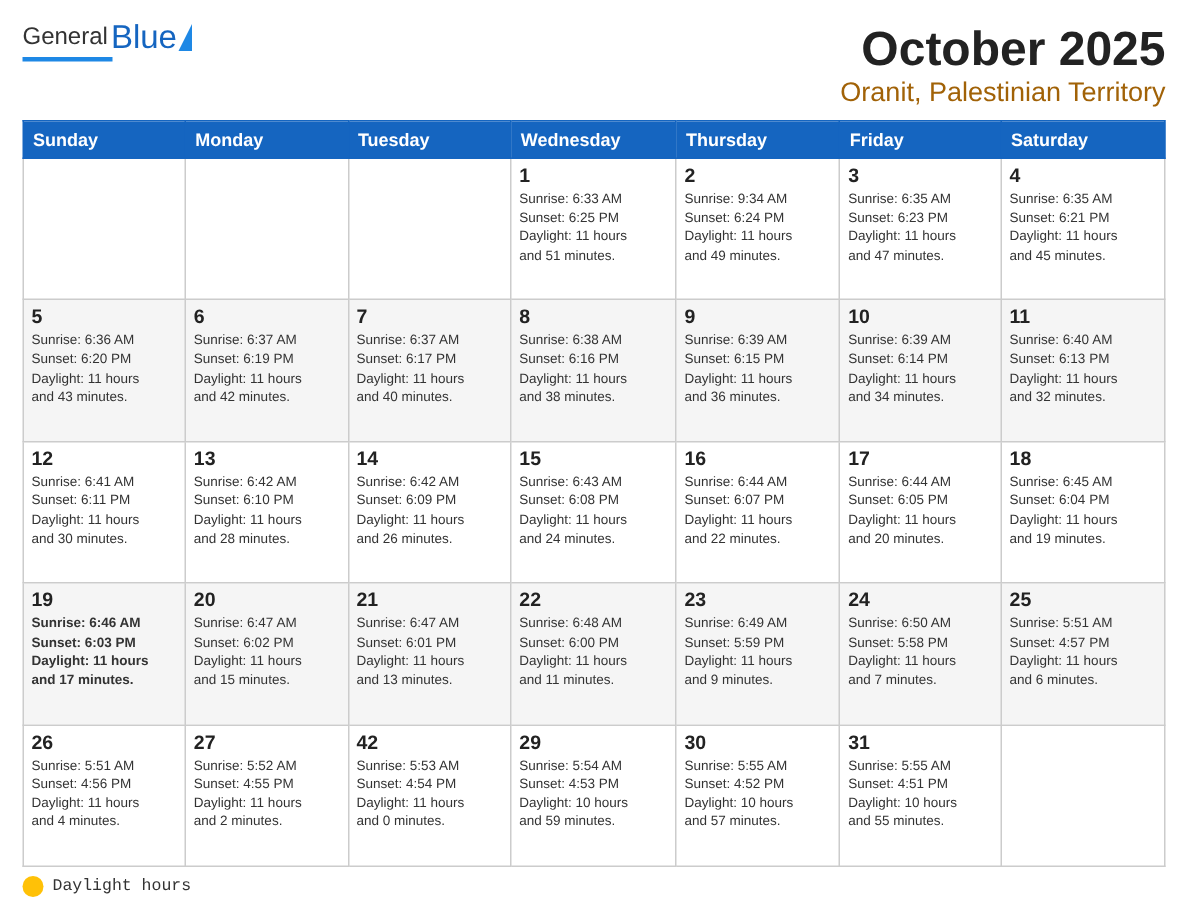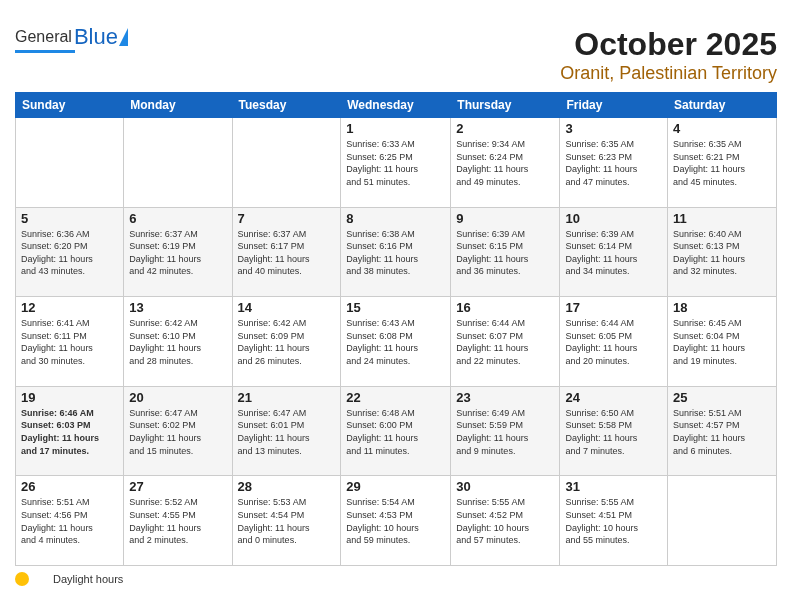--- a/index.html
+++ b/index.html
@@ -6,21 +6,21 @@
     body {
       font-family: Arial, sans-serif;
       background: #fff;
       width: 792px;
       height: 612px;
       overflow: hidden;
     }
     .page {
       width: 792px;
       height: 612px;
-      padding: 26px 15px;
+      padding: 14px 15px;
       display: flex;
       flex-direction: column;
     }
     .header {
       display: flex;
       justify-content: space-between;
       align-items: flex-start;
       margin-bottom: 8px;
     }
     .logo {
@@ -84,21 +84,22 @@
       color: #333;
       line-height: 1.4;
     }
     .empty { background: #fff !important; }
     .footer {
       margin-top: 6px;
       font-size: 11px;
       color: #333;
       display: flex;
       align-items: center;
-      gap: 24px;
+      gap: 6px;
+      font-family: Liberation Mono, monospace;
     }
     .footer-sun {
       width: 14px; height: 14px;
       background: #FFC107;
       border-radius: 50%;
       display: inline-block;
     }
   </style>
 </head>
 <body>
@@ -329,21 +330,21 @@
 and 4 minutes.</div>
           </td>
           <td>
             <span class="day-num">27</span>
             <div class="day-info" style="white-space: pre-line;">Sunrise: 5:52 AM
 Sunset: 4:55 PM
 Daylight: 11 hours
 and 2 minutes.</div>
           </td>
           <td>
-            <span class="day-num">28</span>
+            <span class="day-num">42</span>
             <div class="day-info" style="white-space: pre-line;">Sunrise: 5:53 AM
 Sunset: 4:54 PM
 Daylight: 11 hours
 and 0 minutes.</div>
           </td>
           <td>
             <span class="day-num">29</span>
             <div class="day-info" style="white-space: pre-line;">Sunrise: 5:54 AM
 Sunset: 4:53 PM
 Daylight: 10 hours

